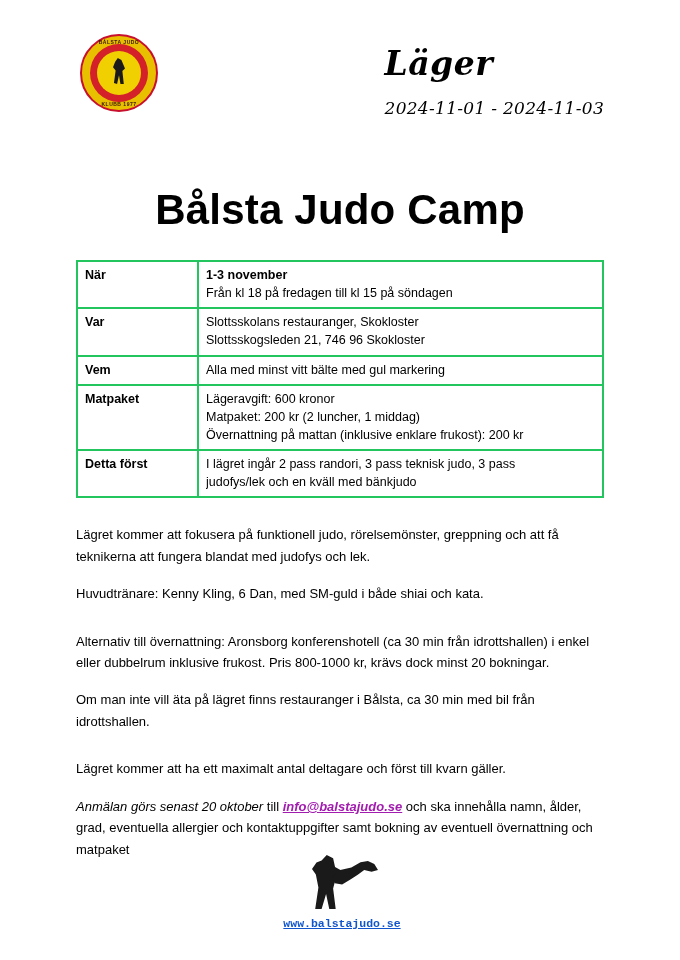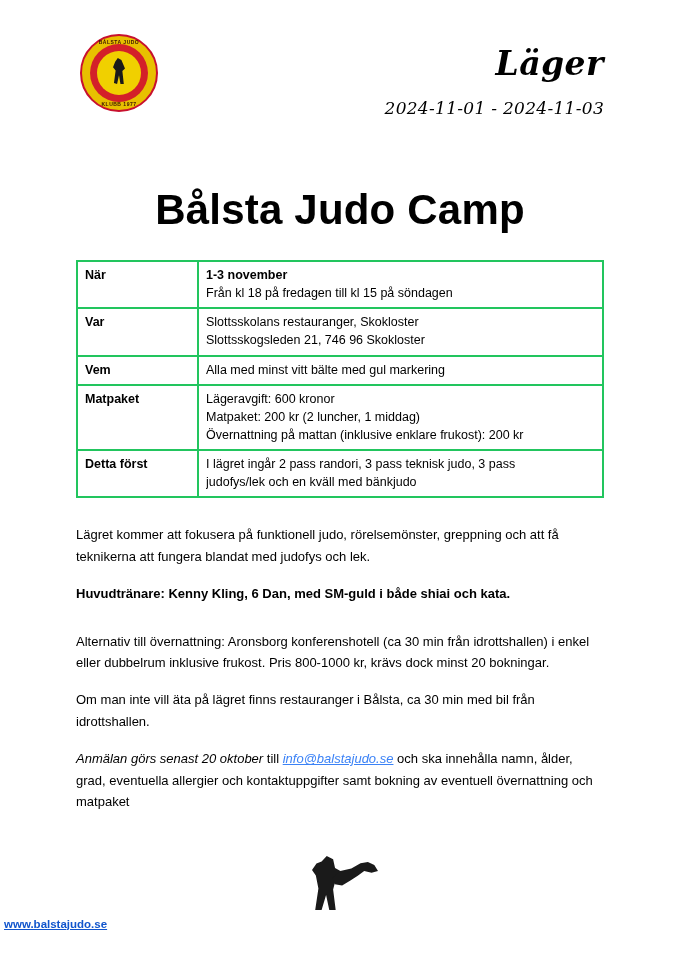--- a/index.html
+++ b/index.html
@@ -80,21 +80,21 @@
     text-align: center;
     font-size: 5px;
     font-weight: bold;
     color: #3a1500;
     letter-spacing: 0.5px;
   }
   .logo .txt-top { top: 5px; }
   .logo .txt-bottom { bottom: 5px; }
 
   .header-right {
-    text-align: right;
+    text-align: left;
     padding-top: 16px;
   }
   .header-title {
     font-family: "DejaVu Serif", serif;
     font-style: italic;
     font-weight: bold;
     font-size: 33px;
     line-height: 1.1;
     letter-spacing: 0.5px;
   }
@@ -143,37 +143,40 @@
 
   
   .body-copy {
     margin-top: 26px;
     font-size: 13px;
     line-height: 1.65;
   }
   .body-copy p {
     margin: 0 0 16px 0;
   }
-  .p-bold { font-weight: bold; }
+  .p-bold { font-weight: normal; }
   .p-gap-top { margin-top: 26px !important; }
   .p-italic-line {
     font-style: italic;
   }
   .email-link {
-    color: #3b82f6;
+    color: #a21caf;
     text-decoration: underline;
     font-style: italic;
+    font-weight: bold;
   }
 
   
   .footer {
     position: absolute;
     left: 4px;
     right: 0;
     bottom: 30px;
+    text-align: center;
+    font-family: Liberation Mono, monospace;
   }
   .footer-figures {
     height: 58px;
     display: flex;
     align-items: flex-end;
     justify-content: center;
     gap: 0px;
   }
   .judoka {
     position: relative;
@@ -262,20 +265,21 @@
         </td>
       </tr>
     </tbody>
   </table>
 
   <div class="body-copy">
     <p>Lägret kommer att fokusera på funktionell judo, rörelsemönster, greppning och att få teknikerna att fungera blandat med judofys och lek.</p>
     <p class="p-bold">Huvudtränare: Kenny Kling, 6 Dan, med SM-guld i både shiai och kata.</p>
     <p class="p-gap-top">Alternativ till övernattning: Aronsborg konferenshotell (ca 30 min från idrottshallen) i enkel eller dubbelrum inklusive frukost. Pris 800-1000 kr, krävs dock minst 20 bokningar.</p>
     <p>Om man inte vill äta på lägret finns restauranger i Bålsta, ca 30 min med bil från idrottshallen.</p>
+    <p class="p-bold p-gap-top">Lägret kommer att ha ett maximalt antal deltagare och först till kvarn gäller.</p>
     <p><span class="p-italic-line">Anmälan görs senast 20 oktober</span><span> till </span><a class="email-link" href="#">info@balstajudo.se</a><span> och ska innehålla namn, ålder, grad, eventuella allergier och kontaktuppgifter samt bokning av eventuell övernattning och matpaket</span></p>
   </div>
 
   <div class="footer">
     <div class="footer-figures">
       <div class="judoka">
         <div class="j1"></div>
         <div class="j2"></div>
       </div>
     </div>

